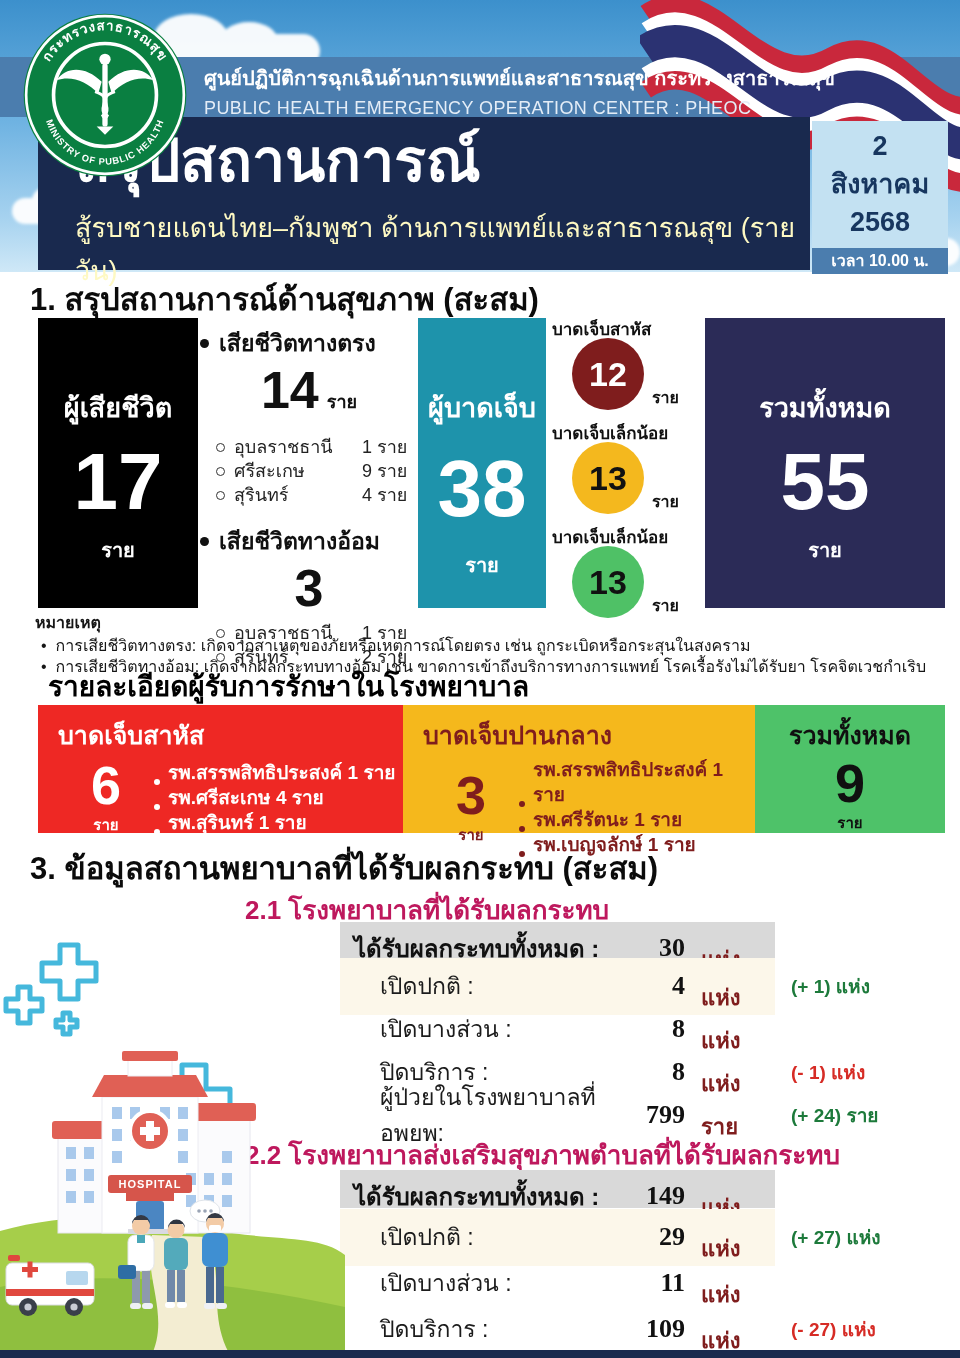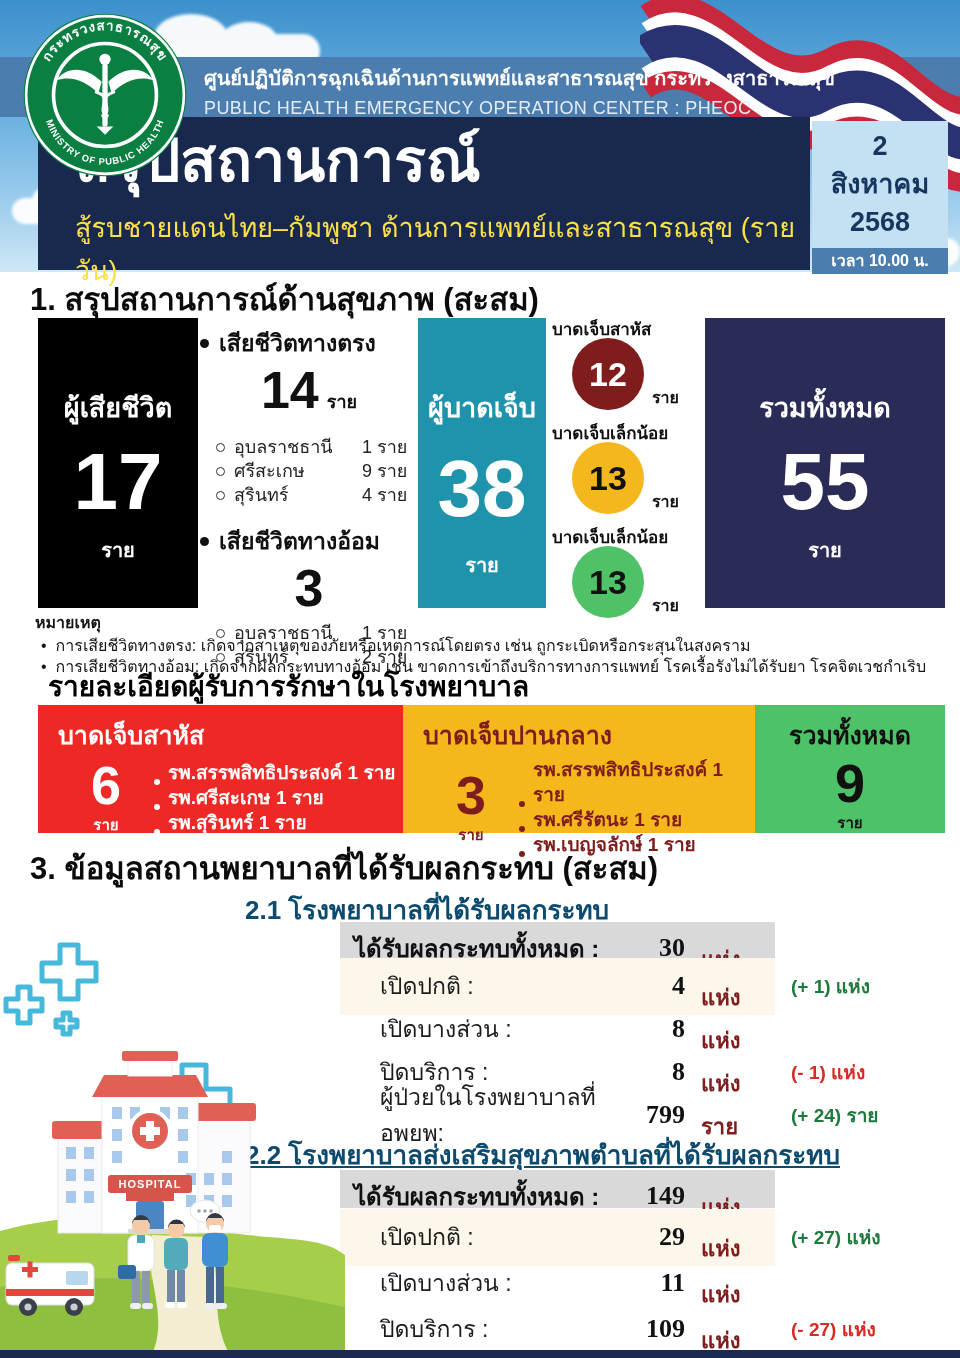--- a/index.html
+++ b/index.html
@@ -21,21 +21,21 @@
   .cl3::after{left:58px;top:-8px;width:36px;height:24px;}
   .band{position:absolute;left:0;top:57px;width:960px;height:60px;background:#4b7dae;z-index:1;}
   .flag{position:absolute;right:0;top:0;width:320px;height:205px;z-index:2;}
   .band-text{position:absolute;left:204px;top:62px;z-index:3;color:#fff;}
   .band-l1{font-size:20px;font-weight:bold;}
   .band-l2{font-size:18px;color:#e4edf7;margin-top:4px;letter-spacing:.4px;}
   .logo{position:absolute;left:22px;top:12px;width:166px;height:166px;z-index:4;}
   .title-box{position:absolute;left:38px;top:117px;width:772px;height:153px;background:#19294e;
              z-index:3;color:#fff;padding:12px 0 0 37px;box-sizing:border-box;}
   .main-title{font-size:59px;font-weight:bold;line-height:64px;}
-  .subtitle{font-size:27px;margin-top:13px;color:#fde047;}
+  .subtitle{font-size:27px;margin-top:13px;color:#fef9c3;}
   .date-box{position:absolute;left:812px;top:121px;width:136px;height:127px;background:#c3e1f2;
             z-index:3;color:#17365f;text-align:center;font-weight:bold;font-size:27px;
             line-height:38px;padding-top:6px;box-sizing:border-box;}
   .time-strip{position:absolute;left:812px;top:248px;width:136px;height:26px;background:#4b7dae;
               z-index:3;color:#fff;text-align:center;font-size:16px;line-height:26px;font-weight:bold;}
   
   .s1-heading{position:absolute;left:30px;top:274px;font-size:31px;font-weight:bold;color:#0b0b0b;}
   .stat{position:absolute;top:318px;height:290px;color:#fff;display:flex;flex-direction:column;
         align-items:center;justify-content:space-between;box-sizing:border-box;
         padding:68px 0 42px;text-align:center;}
@@ -78,23 +78,23 @@
   .tb-title{font-size:25px;font-weight:bold;}
   .tb-flex{display:flex;align-items:center;margin-top:2px;}
   .tb-numwrap{width:96px;text-align:center;flex:0 0 96px;}
   .tb-num{font-size:54px;font-weight:bold;line-height:56px;}
   .tb-unit{font-size:15px;font-weight:bold;}
   .tb-list{flex:1;}
   .tb-item{display:flex;align-items:flex-end;gap:8px;font-size:19px;font-weight:bold;line-height:25px;}
   .tb-item::before{content:"";width:6px;height:6px;border-radius:50%;background:currentColor;flex:0 0 6px;}
   
   .s2-heading{position:absolute;left:30px;top:843px;font-size:31px;font-weight:bold;color:#0b0b0b;}
-  .t-sub{position:absolute;font-size:26px;font-weight:bold;color:#0c4a6e;}
+  .t-sub{position:absolute;font-size:26px;font-weight:bold;color:#be185d;}
   .t1-heading{left:245px;top:889px;}
-  .t2-heading{left:245px;top:1134px;text-decoration:underline;}
+  .t2-heading{left:245px;top:1134px;}
   .table{position:absolute;width:580px;}
   .table1{left:340px;top:922px;}
   .table2{left:340px;top:1170px;}
   .thead{display:flex;align-items:center;background:#d9d9d9;width:435px;height:38px;
          box-sizing:border-box;padding:14px 10px 0 14px;}
   .th-label{flex:1;font-size:24px;font-weight:bold;color:#111;}
   .trow{display:flex;align-items:center;margin-top:9px;height:34px;}
   .t2 .trow{margin-top:12px;}
   .tr-main{display:flex;align-items:center;width:435px;box-sizing:border-box;padding:0 10px 0 40px;}
   .tr-main.hl{background:#fcf7ea;}
@@ -259,21 +259,21 @@
       <div class="tb-flex">
         <div class="tb-numwrap">
           <div class="tb-num">6</div>
           <div class="tb-unit">ราย</div>
         </div>
         <div class="tb-list">
           <div class="tb-item">
               <span>รพ.สรรพสิทธิประสงค์ 1 ราย</span>
             </div>
           <div class="tb-item">
-              <span>รพ.ศรีสะเกษ 1 ราย</span>
+              <span>รพ.ศรีสะเกษ 4 ราย</span>
             </div>
           <div class="tb-item">
               <span>รพ.สุรินทร์ 1 ราย</span>
             </div>
         </div>
       </div>
     </div>
     <div class="tb-sec tb-yellow">
       <div class="tb-title">บาดเจ็บปานกลาง</div>
       <div class="tb-flex">

